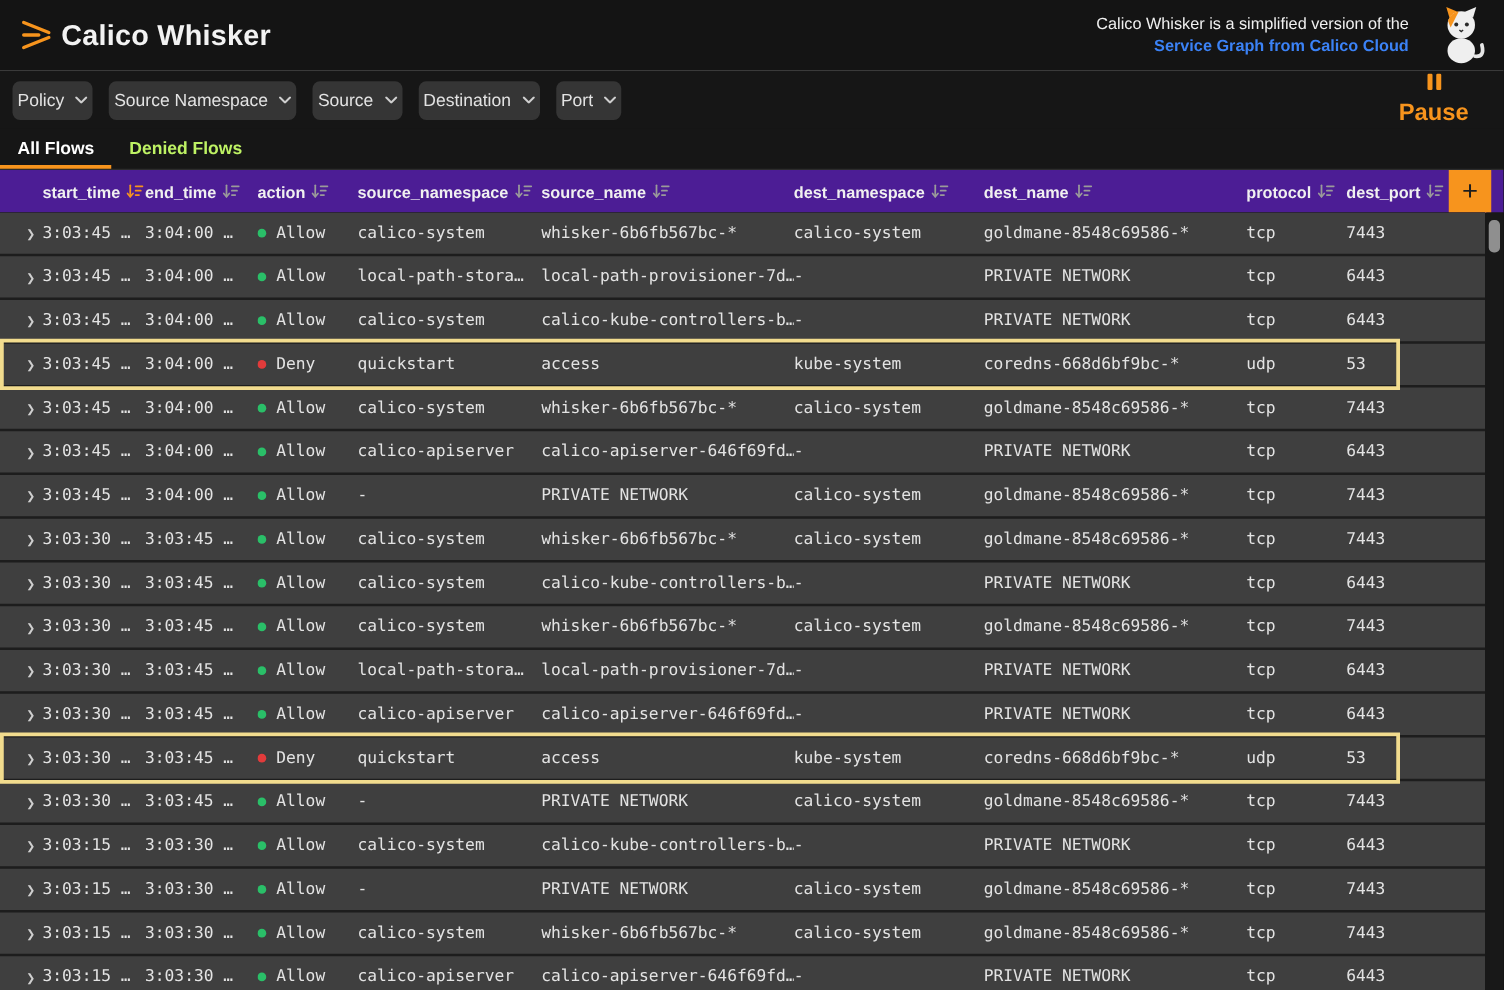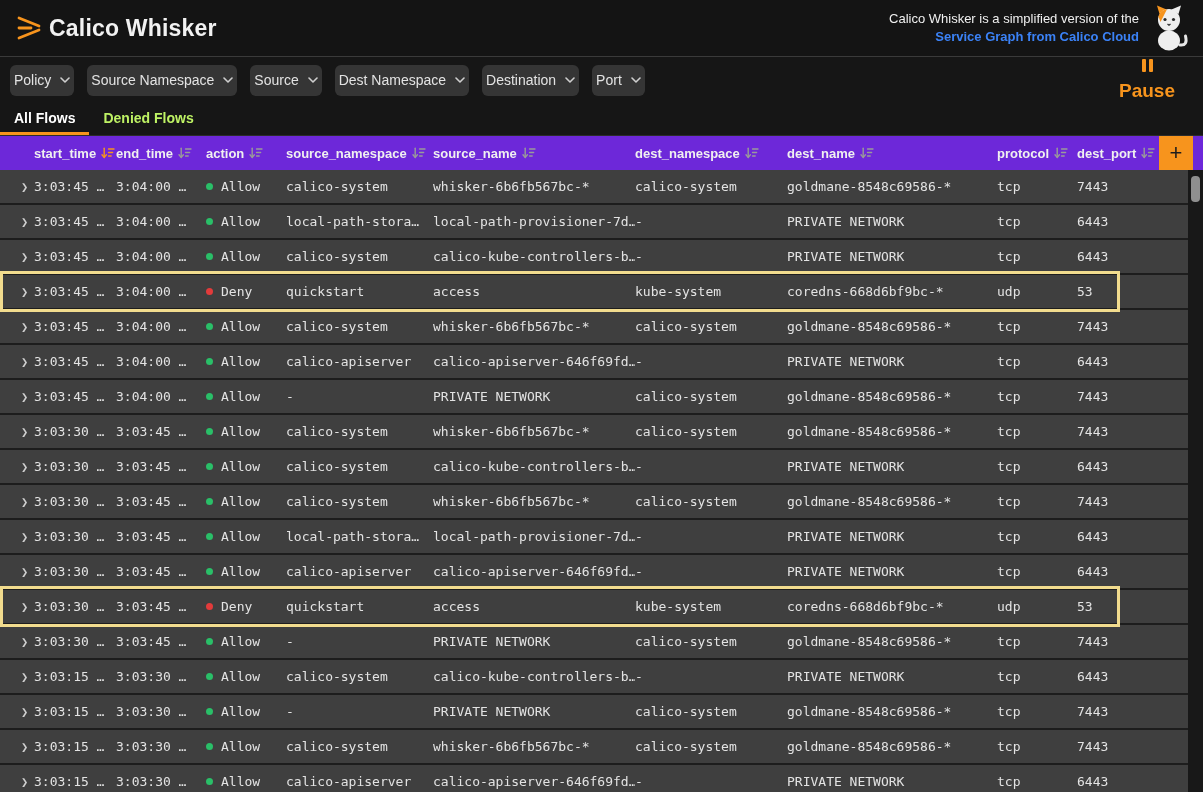--- a/index.html
+++ b/index.html
@@ -8,21 +8,21 @@
     position:relative;width:1203px;height:792px;overflow:hidden;
     background:#181818;font-family:"Liberation Sans",sans-serif;color:#e8e8e8;
   }
   
   .top-header{
     height:57px;display:flex;align-items:center;justify-content:space-between;
     padding:0 14px 0 16px;background:#141414;border-bottom:1px solid #3a3a3a;
   }
   .brand{display:flex;align-items:center;gap:6px;}
   .brand-title{font-size:23px;font-weight:bold;color:#f2f2f2;letter-spacing:.2px;}
-  .header-right{display:flex;align-items:center;gap:10px;}
+  .header-right{display:flex;align-items:center;gap:22px;}
   .tagline{text-align:right;font-size:13px;line-height:18px;}
   .tagline .line1{color:#f0f0f0;}
   .tagline .line2{color:#3b82f6;font-weight:bold;cursor:pointer;}
   
   .filter-bar{
     height:46px;display:flex;align-items:center;gap:13px;padding:0 22px 0 10px;background:#161616;
   }
   .filter-btn{
     display:flex;align-items:center;gap:9px;height:31px;padding:0 4px;
     background:#353535;border:none;border-radius:6px;color:#e3e3e3;
@@ -42,21 +42,21 @@
     font-family:"Liberation Sans",sans-serif;border-bottom:3px solid transparent;
   }
   .tab.active{color:#ffffff;border-bottom:3px solid #f7941d;justify-content:center;}
   
   .grid-cols{
     display:grid;
     grid-template-columns:34px 82px 90px 80px 147px 202px 152px 210px 80px 1fr;
     align-items:center;
   }
   .thead{
-    position:relative;height:34px;background:#6d28d9;
+    position:relative;height:34px;background:#4c1d95;
   }
   .thead .grid-cols{height:34px;width:1159px;}
   .th{
     display:flex;align-items:center;gap:5px;font-size:13px;font-weight:bold;color:#f0f0f0;
     white-space:nowrap;cursor:pointer;
   }
   .add-col-btn{
     position:absolute;top:0;right:10px;width:34px;height:34px;background:#f7941d;border:none;
     color:#1d1d1d;font-size:22px;line-height:30px;cursor:pointer;font-family:"Liberation Sans",sans-serif;
   }
@@ -130,26 +130,20 @@
             <path d="M1 1l4 4 4-4" stroke="#cfcfcf" stroke-width="1.6" stroke-linecap="round" stroke-linejoin="round"></path>
           </svg>
         </button>
         <button class="filter-btn">
           <span>Source</span>
           <svg width="10" height="6" viewBox="0 0 10 6" fill="none">
             <path d="M1 1l4 4 4-4" stroke="#cfcfcf" stroke-width="1.6" stroke-linecap="round" stroke-linejoin="round"></path>
           </svg>
         </button>
         <button class="filter-btn">
-          <span>Dest Namespace</span>
-          <svg width="10" height="6" viewBox="0 0 10 6" fill="none">
-            <path d="M1 1l4 4 4-4" stroke="#cfcfcf" stroke-width="1.6" stroke-linecap="round" stroke-linejoin="round"></path>
-          </svg>
-        </button>
-        <button class="filter-btn">
           <span>Destination</span>
           <svg width="10" height="6" viewBox="0 0 10 6" fill="none">
             <path d="M1 1l4 4 4-4" stroke="#cfcfcf" stroke-width="1.6" stroke-linecap="round" stroke-linejoin="round"></path>
           </svg>
         </button>
         <button class="filter-btn">
           <span>Port</span>
           <svg width="10" height="6" viewBox="0 0 10 6" fill="none">
             <path d="M1 1l4 4 4-4" stroke="#cfcfcf" stroke-width="1.6" stroke-linecap="round" stroke-linejoin="round"></path>
           </svg>

